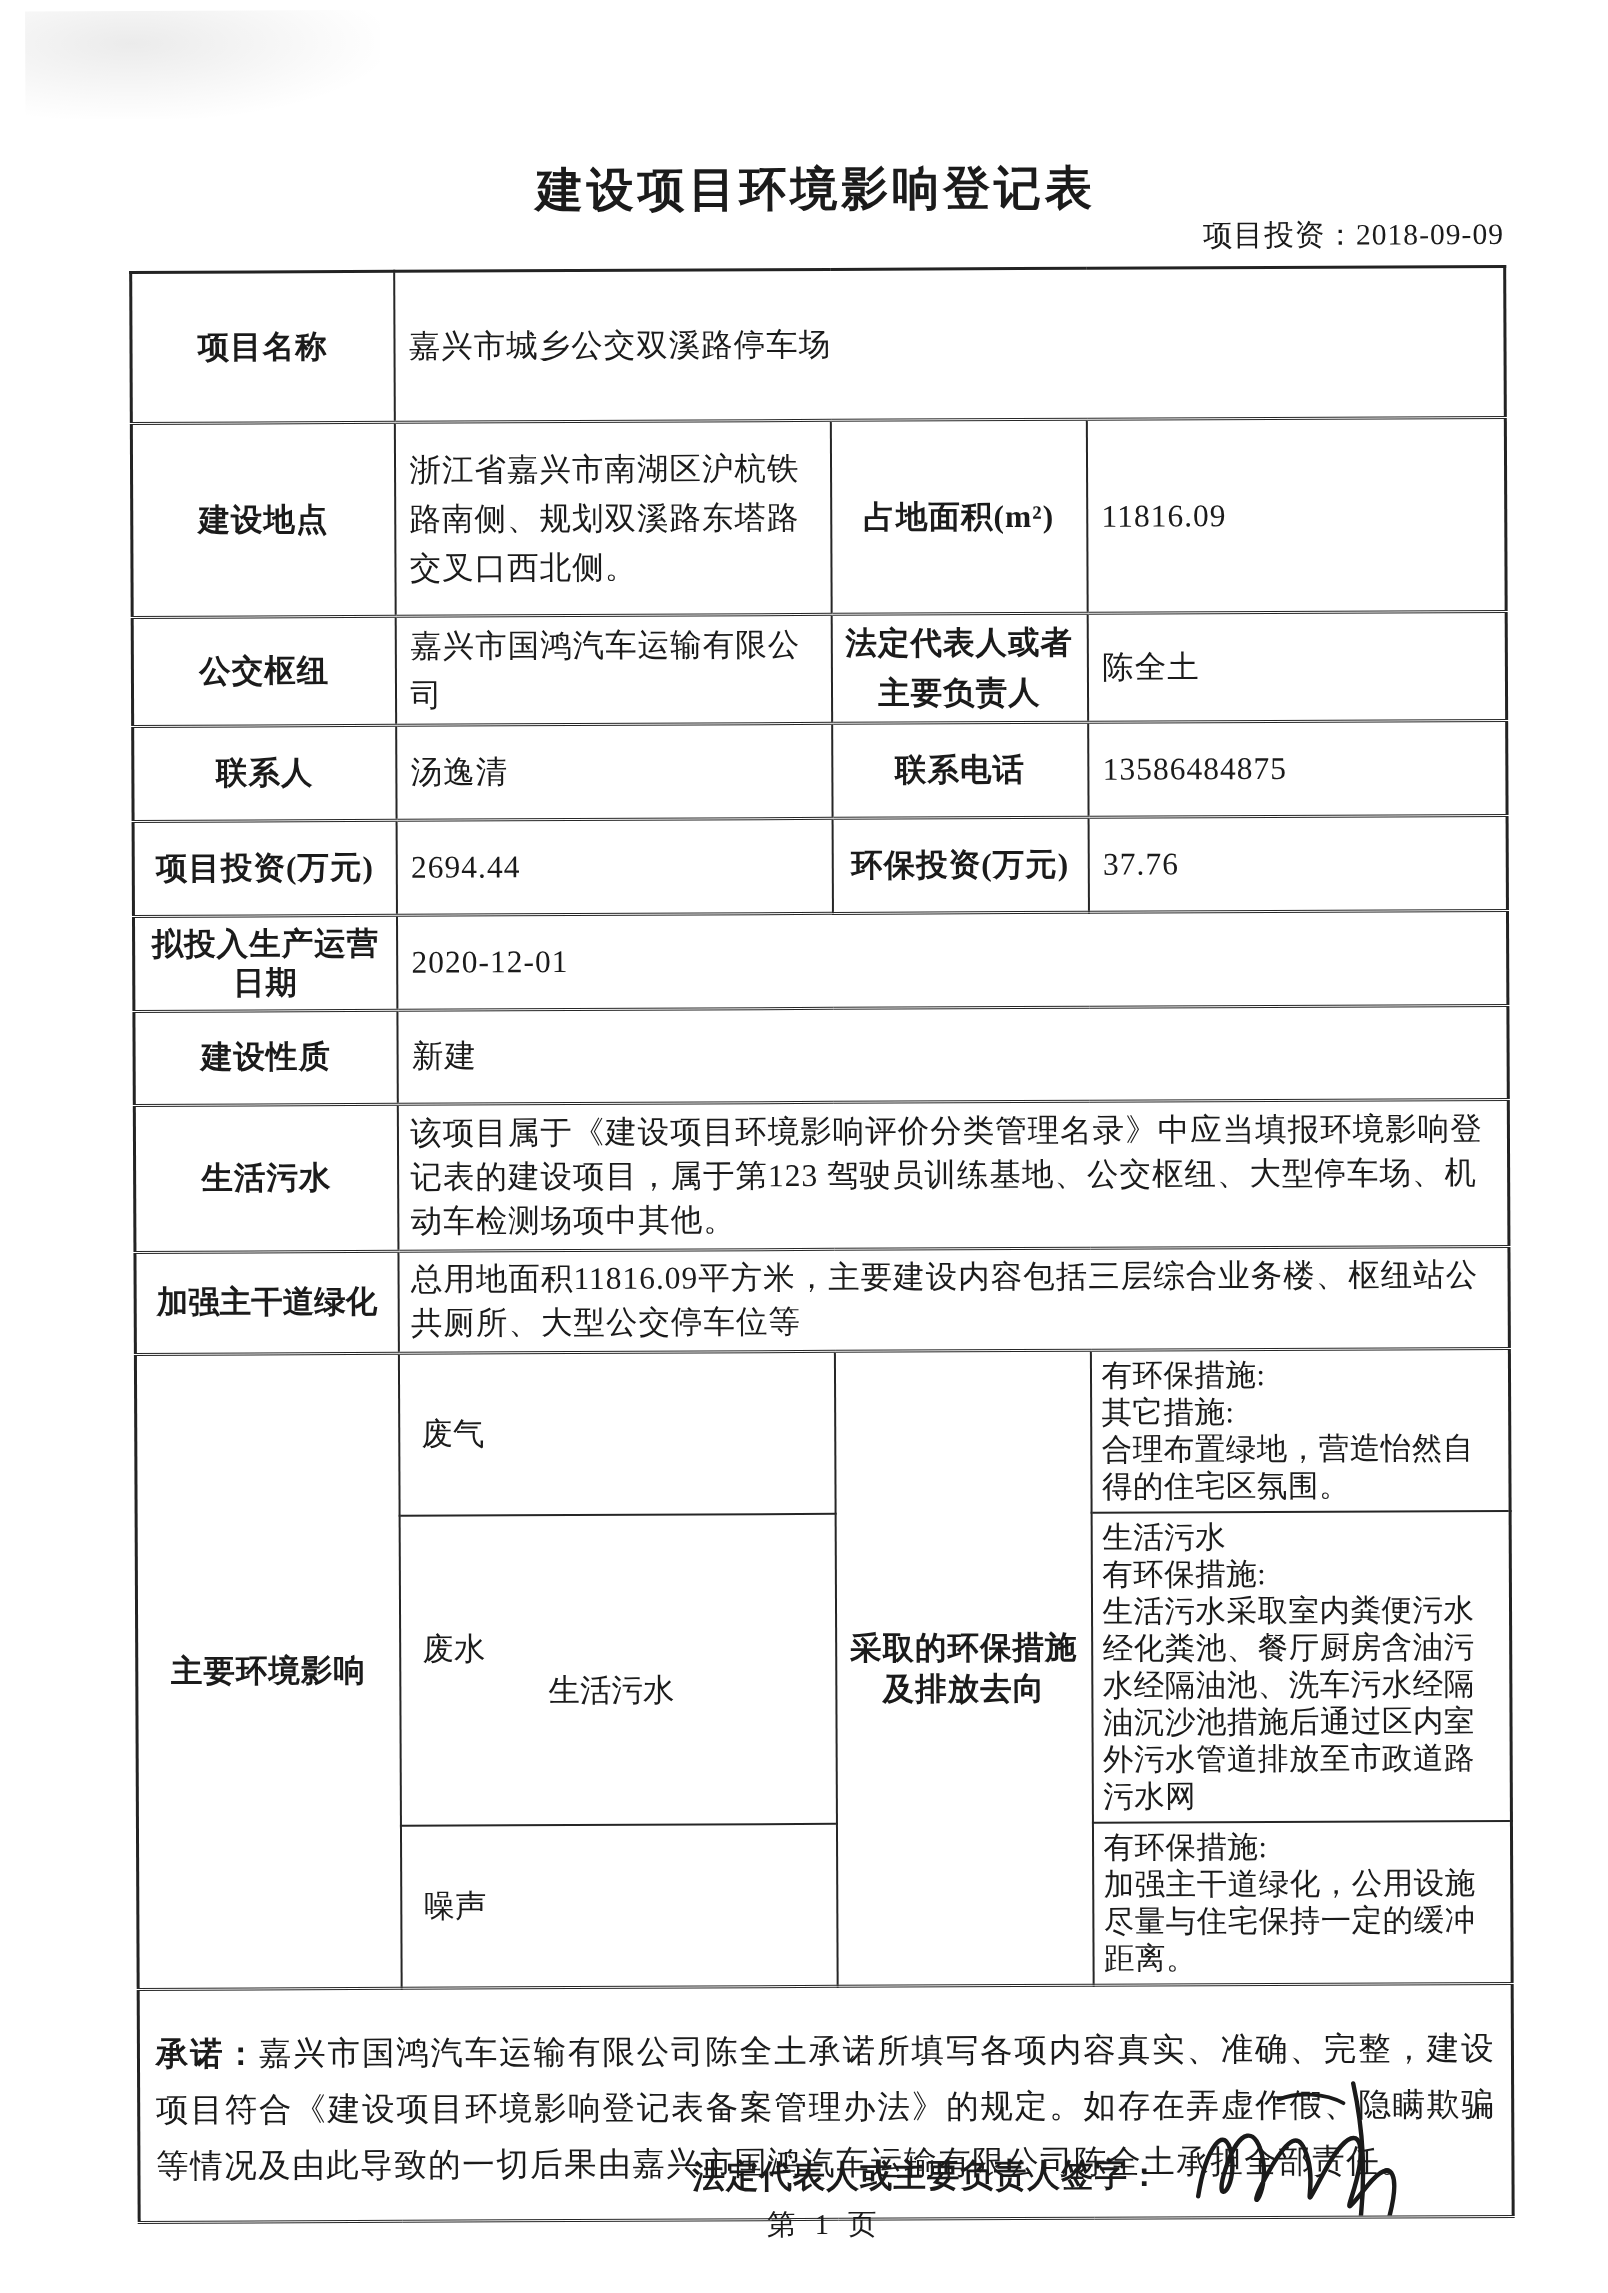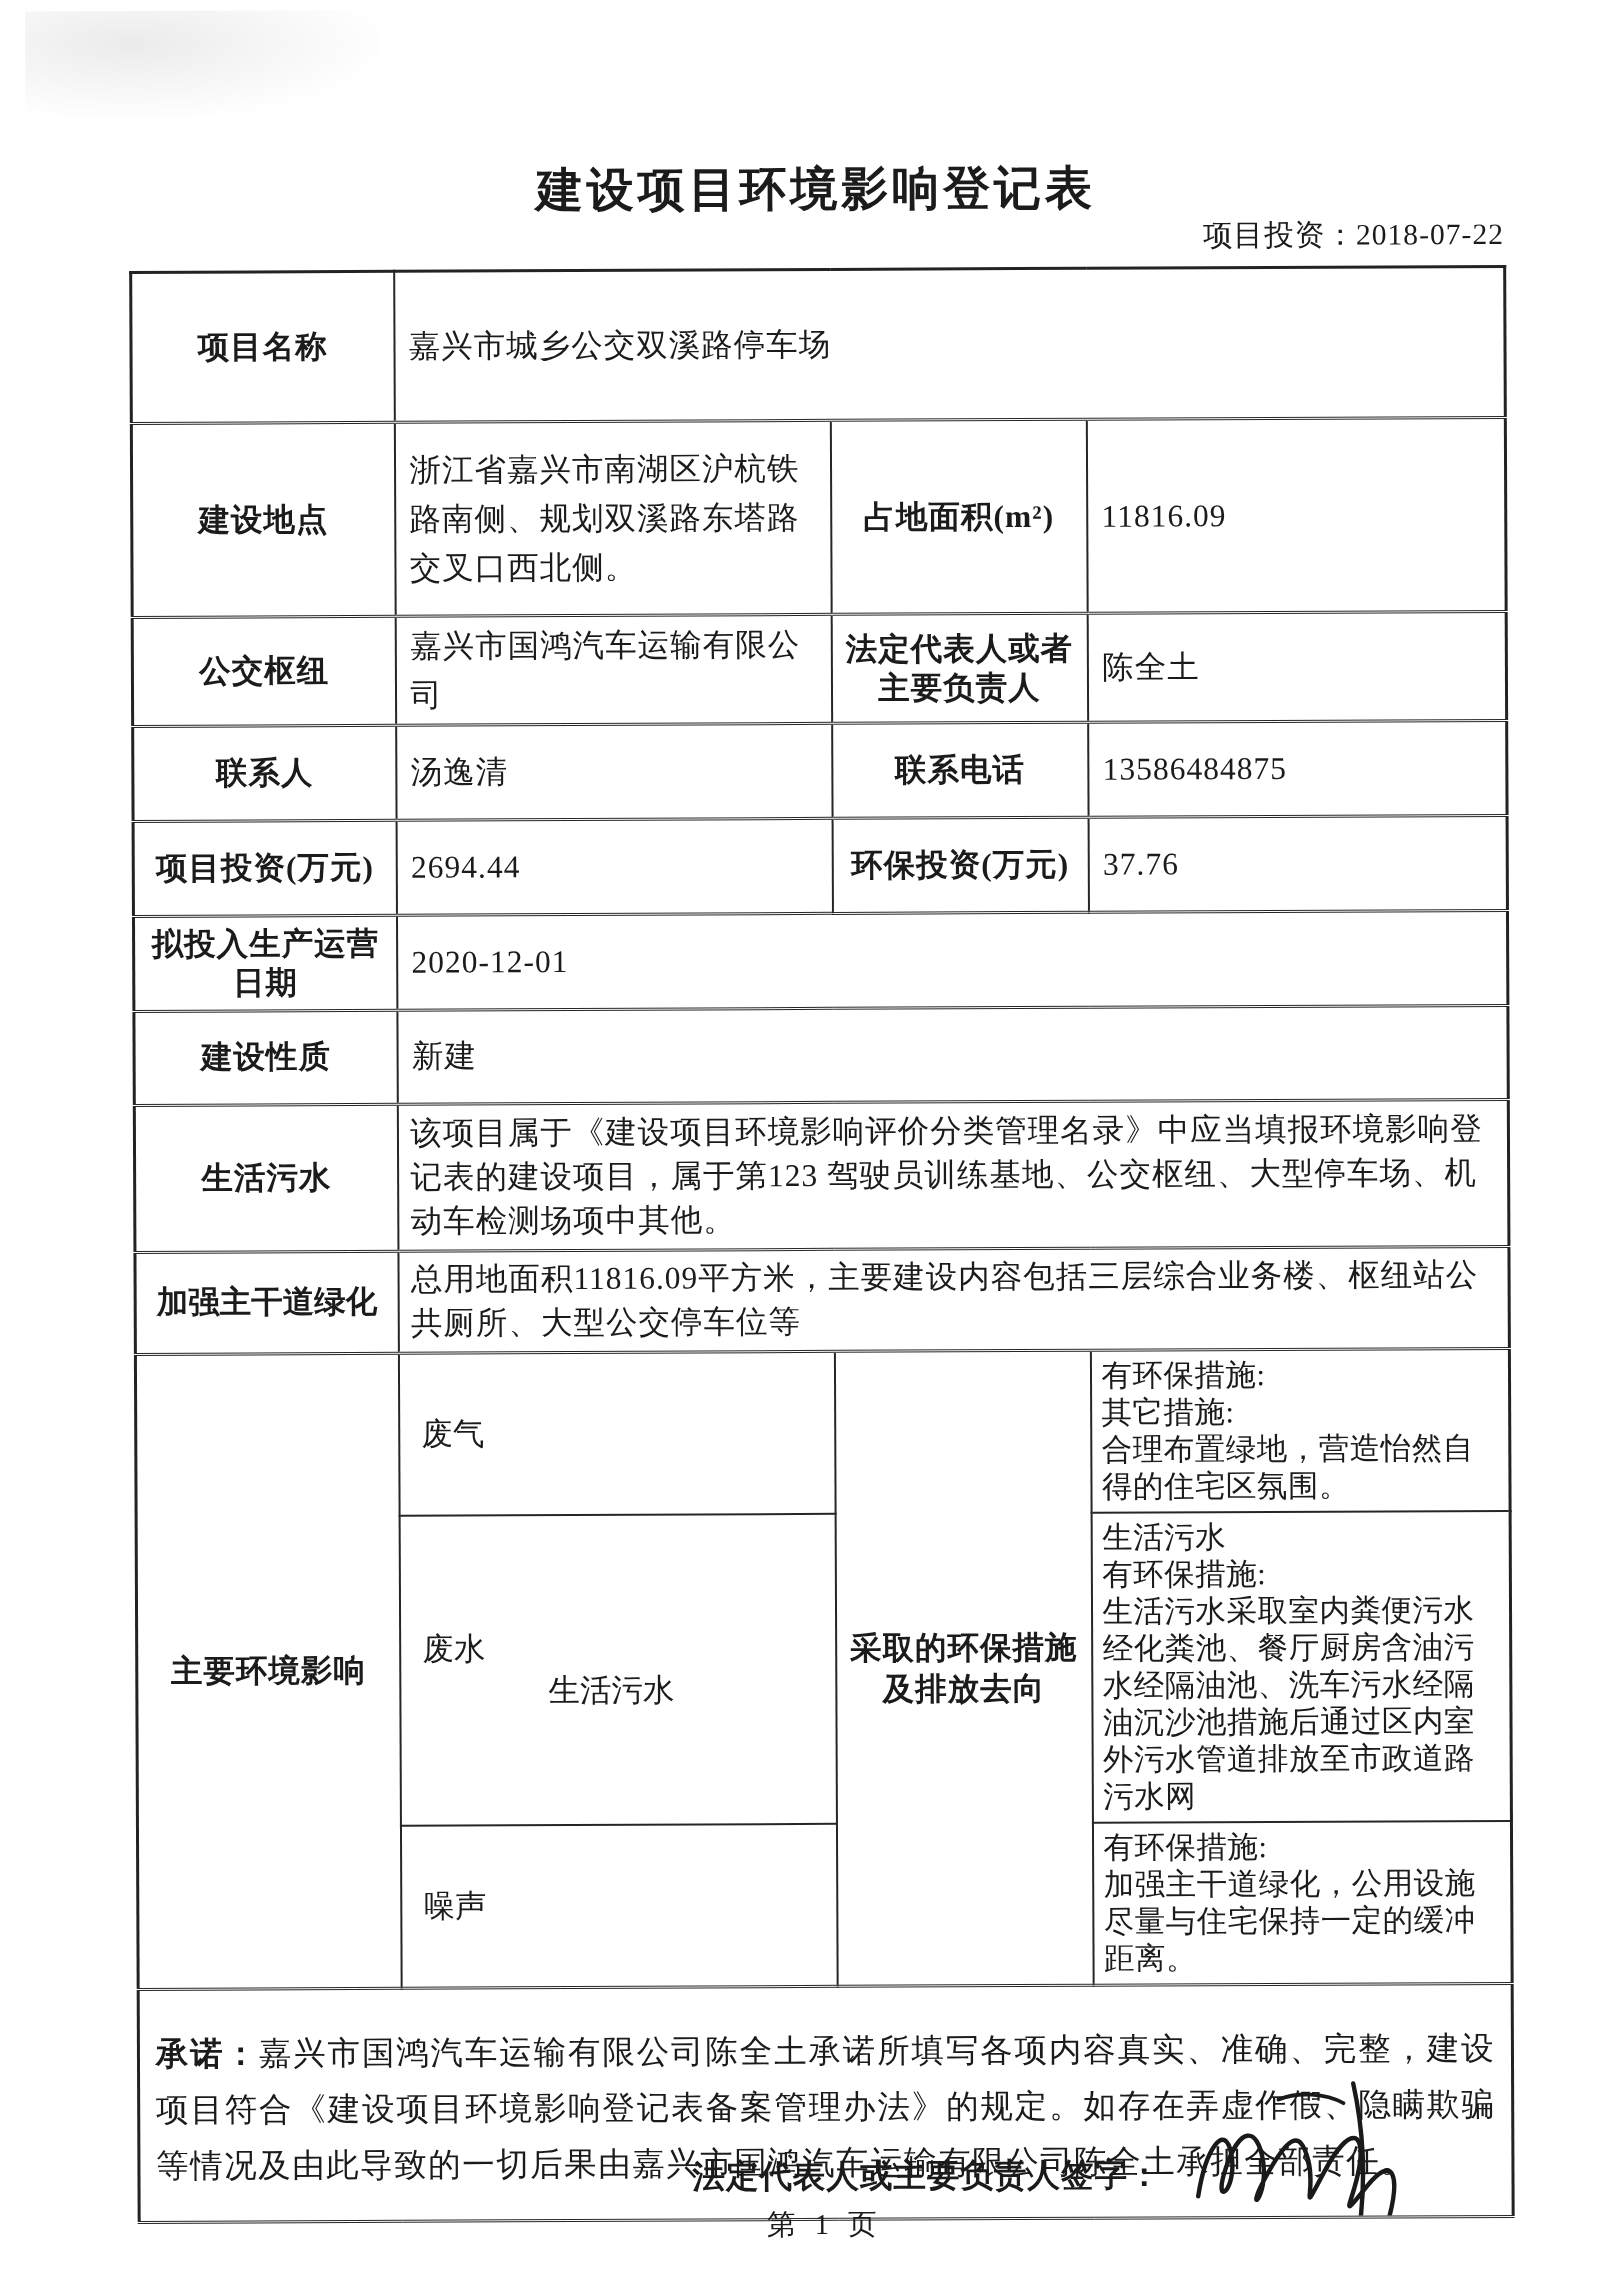--- a/index.html
+++ b/index.html
@@ -55,21 +55,21 @@
 </style>
 </head>
 <body>
 
 <div class="sheet">
 
   <div class="smudge"></div>
 
   <h1 class="doc-title">建设项目环境影响登记表</h1>
 
-  <div class="date-line"><span>项目投资：</span><span>2018-07-22</span></div>
+  <div class="date-line"><span>项目投资：</span><span>2018-09-09</span></div>
 
   <table class="form">
     <colgroup>
       <col style="width:263px">
         <col style="width:436px">
         <col style="width:256px">
         <col style="width:419px">
     </colgroup>
     <tbody>
       <tr style="height:151px">
@@ -78,21 +78,21 @@
       </tr>
       <tr class="dbl" style="height:194px">
         <td class="lbl">建设地点</td>
         <td class="val addr">浙江省嘉兴市南湖区沪杭铁路南侧、规划双溪路东塔路交叉口西北侧。</td>
         <td class="lbl">占地面积(m²)</td>
         <td class="val">11816.09</td>
       </tr>
       <tr class="dbl" style="height:99px">
         <td class="lbl">公交枢纽</td>
         <td class="val addr">嘉兴市国鸿汽车运输有限公司</td>
-        <td class="lbl preline" style="line-height:39px">法定代表人或者
+        <td class="lbl preline" style="line-height:50px">法定代表人或者
 主要负责人</td>
         <td class="val">陈全土</td>
       </tr>
       <tr class="dbl" style="height:95px">
         <td class="lbl">联系人</td>
         <td class="val">汤逸清</td>
         <td class="lbl">联系电话</td>
         <td class="val">13586484875</td>
       </tr>
       <tr class="dbl" style="height:95px">

